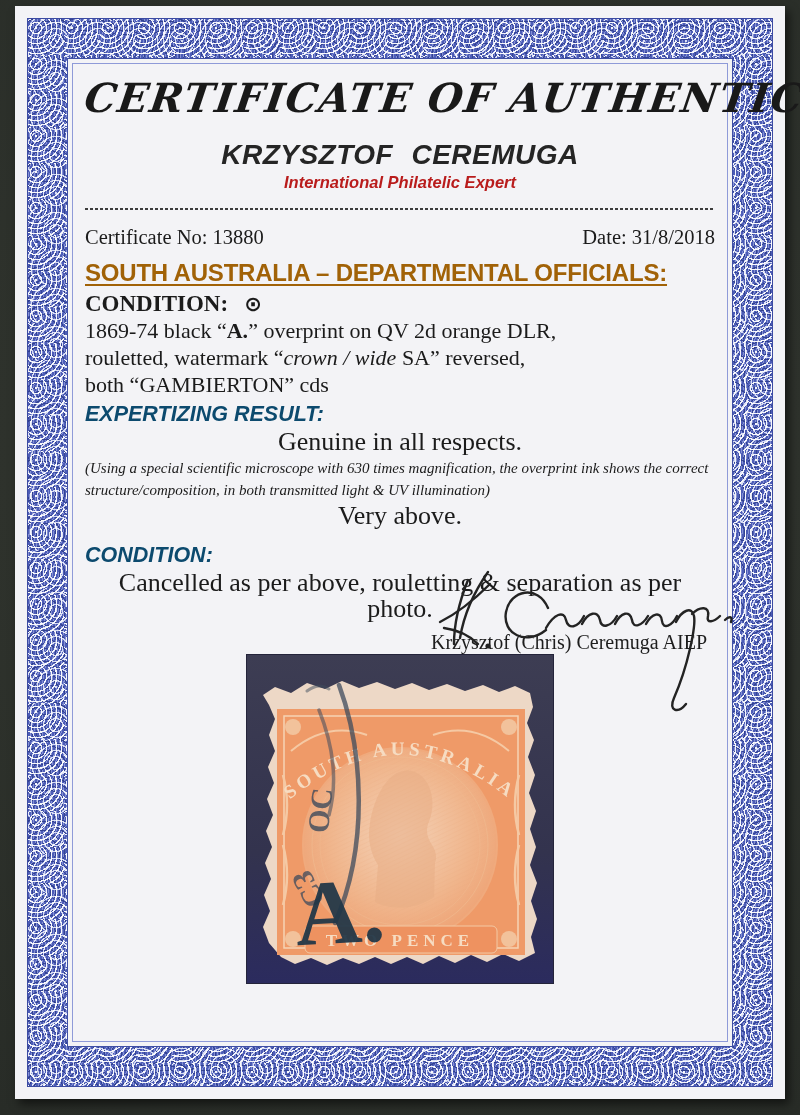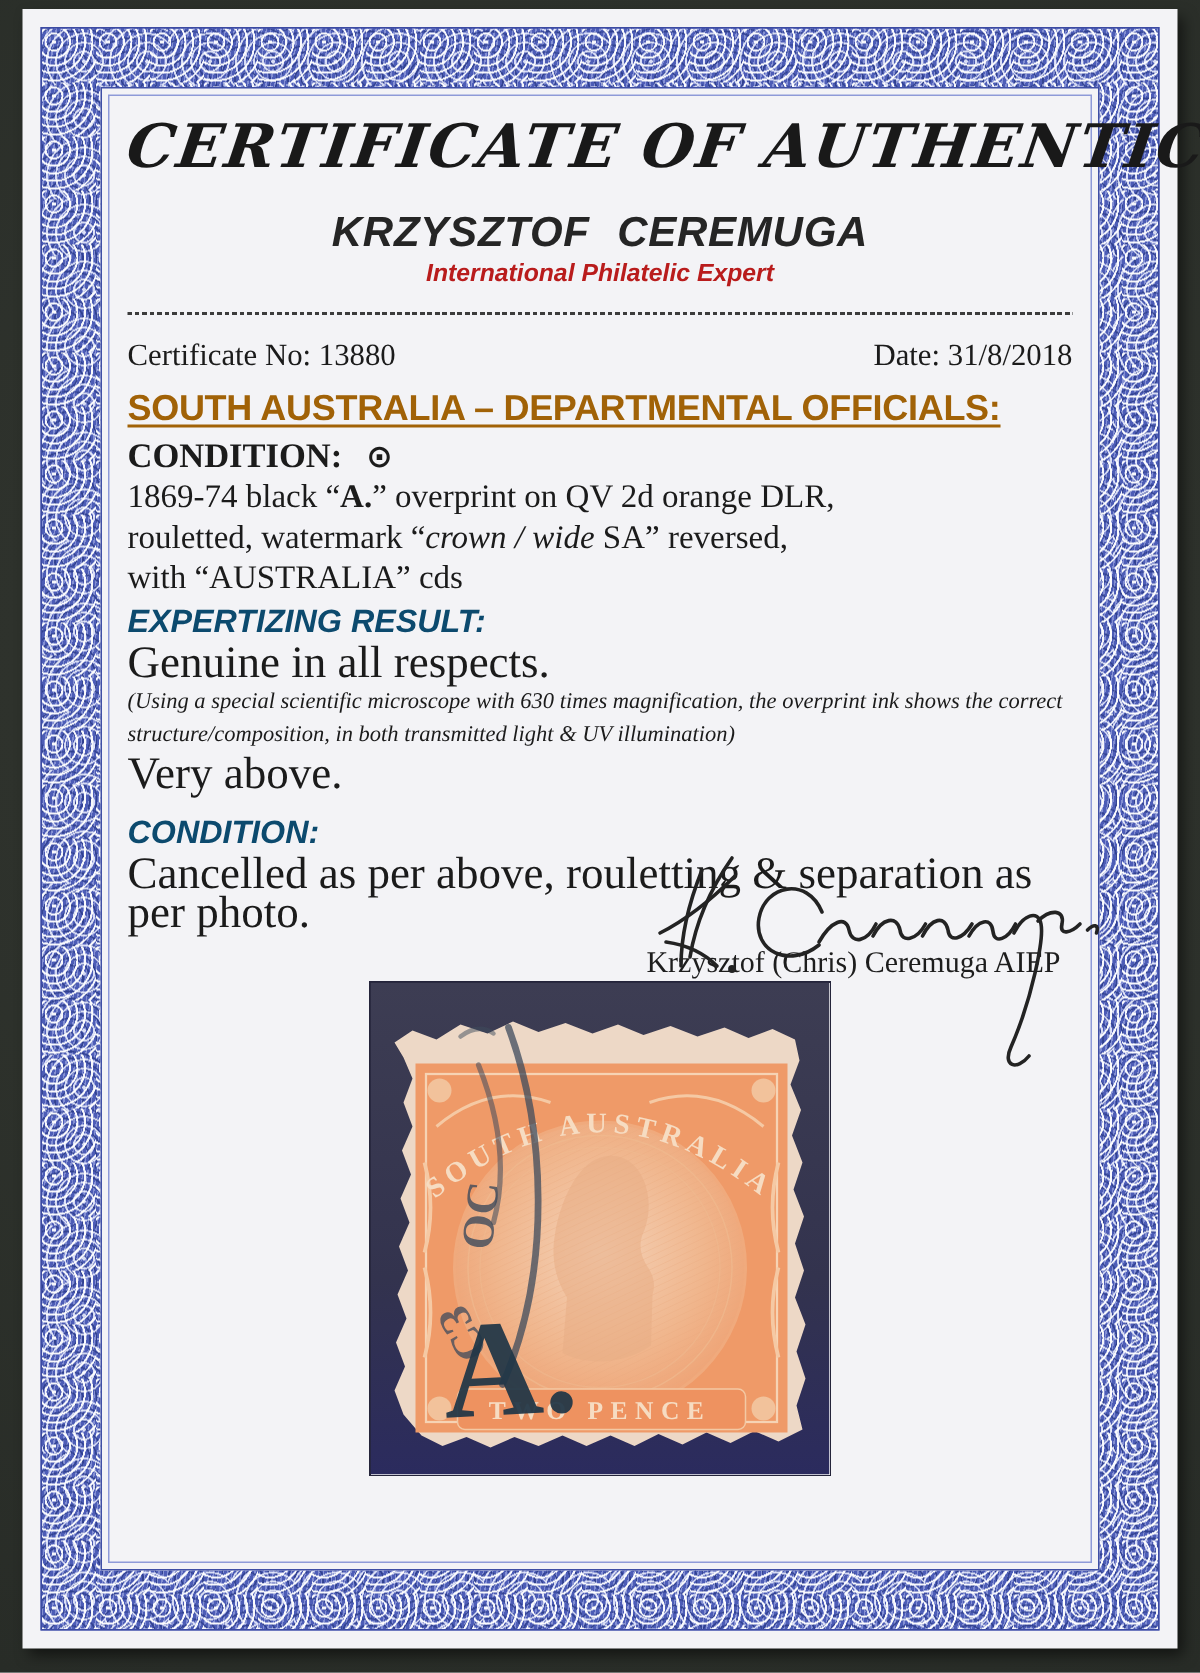--- a/index.html
+++ b/index.html
@@ -55,21 +55,21 @@
   .item-subheading { margin-top:4px; font-weight:bold; font-size:23px; }
   .used-symbol { margin-left:16px; font-size:21px; font-weight:bold; font-family:"DejaVu Sans", sans-serif; }
 
   .desc { font-size:22px; line-height:27px; }
   .desc i { font-style:italic; }
   .desc b { font-weight:bold; }
 
   .section-heading { margin-top:4px; font-family:"Liberation Sans", sans-serif;
                      font-weight:bold; font-style:italic; font-size:21.5px; color:#0c4a6e; }
   .sh-gap   { margin-top:14px; }
-  .body-line { margin-top:2px; font-size:30px; line-height:26px; }
+  .body-line { margin-top:2px; font-size:26px; line-height:26px;text-align:center; }
   .note { margin-top:2px; font-style:italic; font-size:15px; line-height:22px; }
 
   .signature-svg { position:absolute; left:415px; top:560px; width:310px; height:160px; z-index:3; }
   .printed-name { position:absolute; top:625px; right:78px; font-size:20px; color:#1d1d1d; z-index:2; }
 
   .photo { position:absolute; left:232px; top:649px; width:306px; height:328px;
            box-shadow:0 0 0 1px #24243a; }
   .photo svg { display:block; width:100%; height:100%; }
 </style>
 </head>
@@ -101,21 +101,21 @@
 
       <div class="item-heading">SOUTH AUSTRALIA – DEPARTMENTAL OFFICIALS:</div>
 
       <div class="item-subheading">
         <span>CONDITION:</span><span class="used-symbol">⊙</span>
       </div>
 
       <div class="desc">
         <div><span>1869-74 black “</span><b>A.</b><span>” overprint on QV 2d orange DLR,</span></div>
         <div><span>rouletted, watermark “</span><i>crown / wide</i><span> SA” reversed,</span></div>
-        <div>with “AUSTRALIA” cds</div>
+        <div>both “GAMBIERTON” cds</div>
       </div>
 
       <div class="section-heading">EXPERTIZING RESULT:</div>
       <div class="body-line">Genuine in all respects.</div>
       <div class="note">(Using a special scientific microscope with 630 times magnification, the overprint ink shows the correct structure/composition, in both transmitted light &amp; UV illumination)</div>
       <div class="body-line">Very above.</div>
 
       <div class="section-heading sh-gap">CONDITION:</div>
       <div class="body-line">Cancelled as per above, rouletting &amp; separation as per photo.</div>
     </div>

